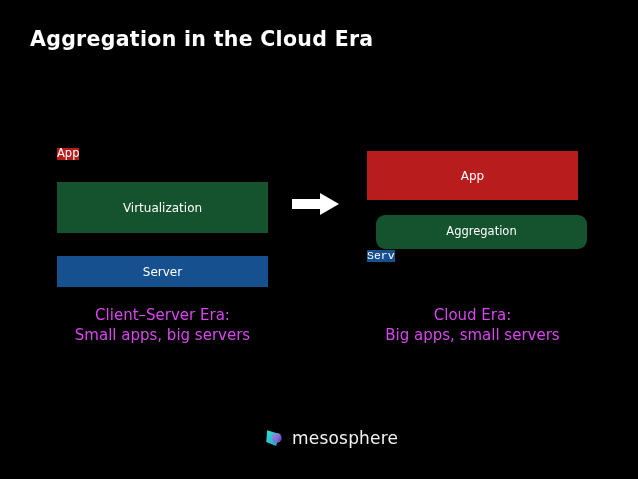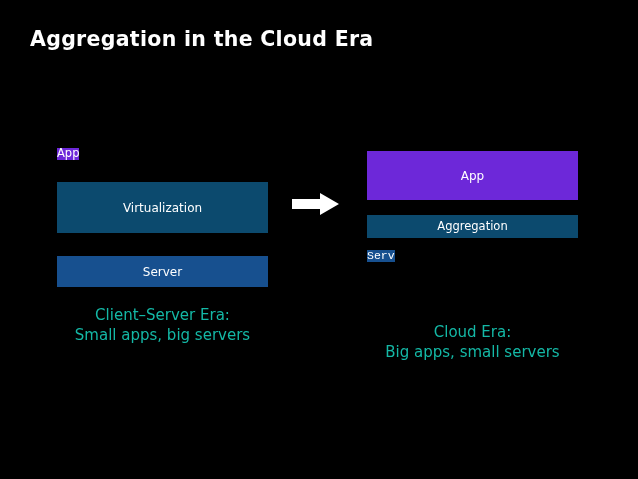--- a/index.html
+++ b/index.html
@@ -44,22 +44,22 @@
     color: #ffffff;
     box-sizing: border-box;
     overflow: hidden;
   }
   .block-label {
     font-size: 11.5px;
     line-height: 1;
     color: #ffffff;
     white-space: nowrap;
   }
-  .green  { background: #6d28d9; }
-  .purple { background: #0c4a6e; }
+  .green  { background: #b91c1c; }
+  .purple { background: #14532d; }
   .blue   { background: #17508f; }
 
   
   #left-app-row {
     position: absolute;
     left: 57px;
     top: 148px;
     width: 211px;
     height: 24px;
     display: flex;
@@ -100,24 +100,25 @@
   
   #right-app {
     left: 367px;
     top: 151px;
     width: 211px;
     height: 49px;
   }
   #right-app .block-label { font-size: 12px; }
 
   #right-aggregation {
-    left: 367px;
+    left: 376px;
     top: 215px;
     width: 211px;
-    height: 23px;
+    height: 34px;
+    border-radius: 9px;
   }
   #right-aggregation .block-label { font-size: 11.5px; }
 
   #right-serv-row {
     position: absolute;
     left: 367px;
     top: 250px;
     width: 211px;
     height: 32px;
     display: flex;
@@ -128,33 +129,33 @@
     flex: 1 1 0;
     display: flex;
     align-items: center;
     justify-content: center;
   }
 
   
   .caption {
     position: absolute;
     text-align: center;
-    color: #14b8a6;
+    color: #d946ef;
     font-size: 15px;
     line-height: 1.35;
     white-space: pre-line;
   }
   #caption-left {
     left: 35px;
     top: 305px;
     width: 255px;
   }
   #caption-right {
     left: 350px;
-    top: 322px;
+    top: 305px;
     width: 245px;
   }
 
   
   #footer-logo {
     position: absolute;
     left: 263px;
     top: 427px;
     height: 22px;
     display: flex;
@@ -232,14 +233,33 @@
       <span class="block-label">Serv</span>
     </div>
   </div>
 
   <div id="caption-left" class="caption">Client–Server Era:
 Small apps, big servers</div>
 
   <div id="caption-right" class="caption">Cloud Era:
 Big apps, small servers</div>
 
+  <div id="footer-logo">
+    <span id="logo-mark">
+      <svg width="22" height="22" viewBox="0 0 22 22" aria-hidden="true">
+        <defs>
+          <linearGradient id="msTeal" x1="0" y1="0" x2="1" y2="1">
+            <stop offset="0%" stop-color="#36e0c8"></stop>
+            <stop offset="100%" stop-color="#1b9fd8"></stop>
+          </linearGradient>
+          <linearGradient id="msPurple" x1="0" y1="0" x2="1" y2="1">
+            <stop offset="0%" stop-color="#a98ae8"></stop>
+            <stop offset="100%" stop-color="#6f4fc4"></stop>
+          </linearGradient>
+        </defs>
+        <path d="M4.2 3.2 L17.5 7.2 L13.0 19.0 L3.2 15.0 Z" fill="url(#msTeal)"></path>
+        <circle cx="13.6" cy="11.0" r="5.0" fill="url(#msPurple)" opacity="0.88"></circle>
+      </svg>
+    </span>
+    <span id="logo-wordmark">mesosphere</span>
+  </div>
 
 </div>
 
 </body></html>

